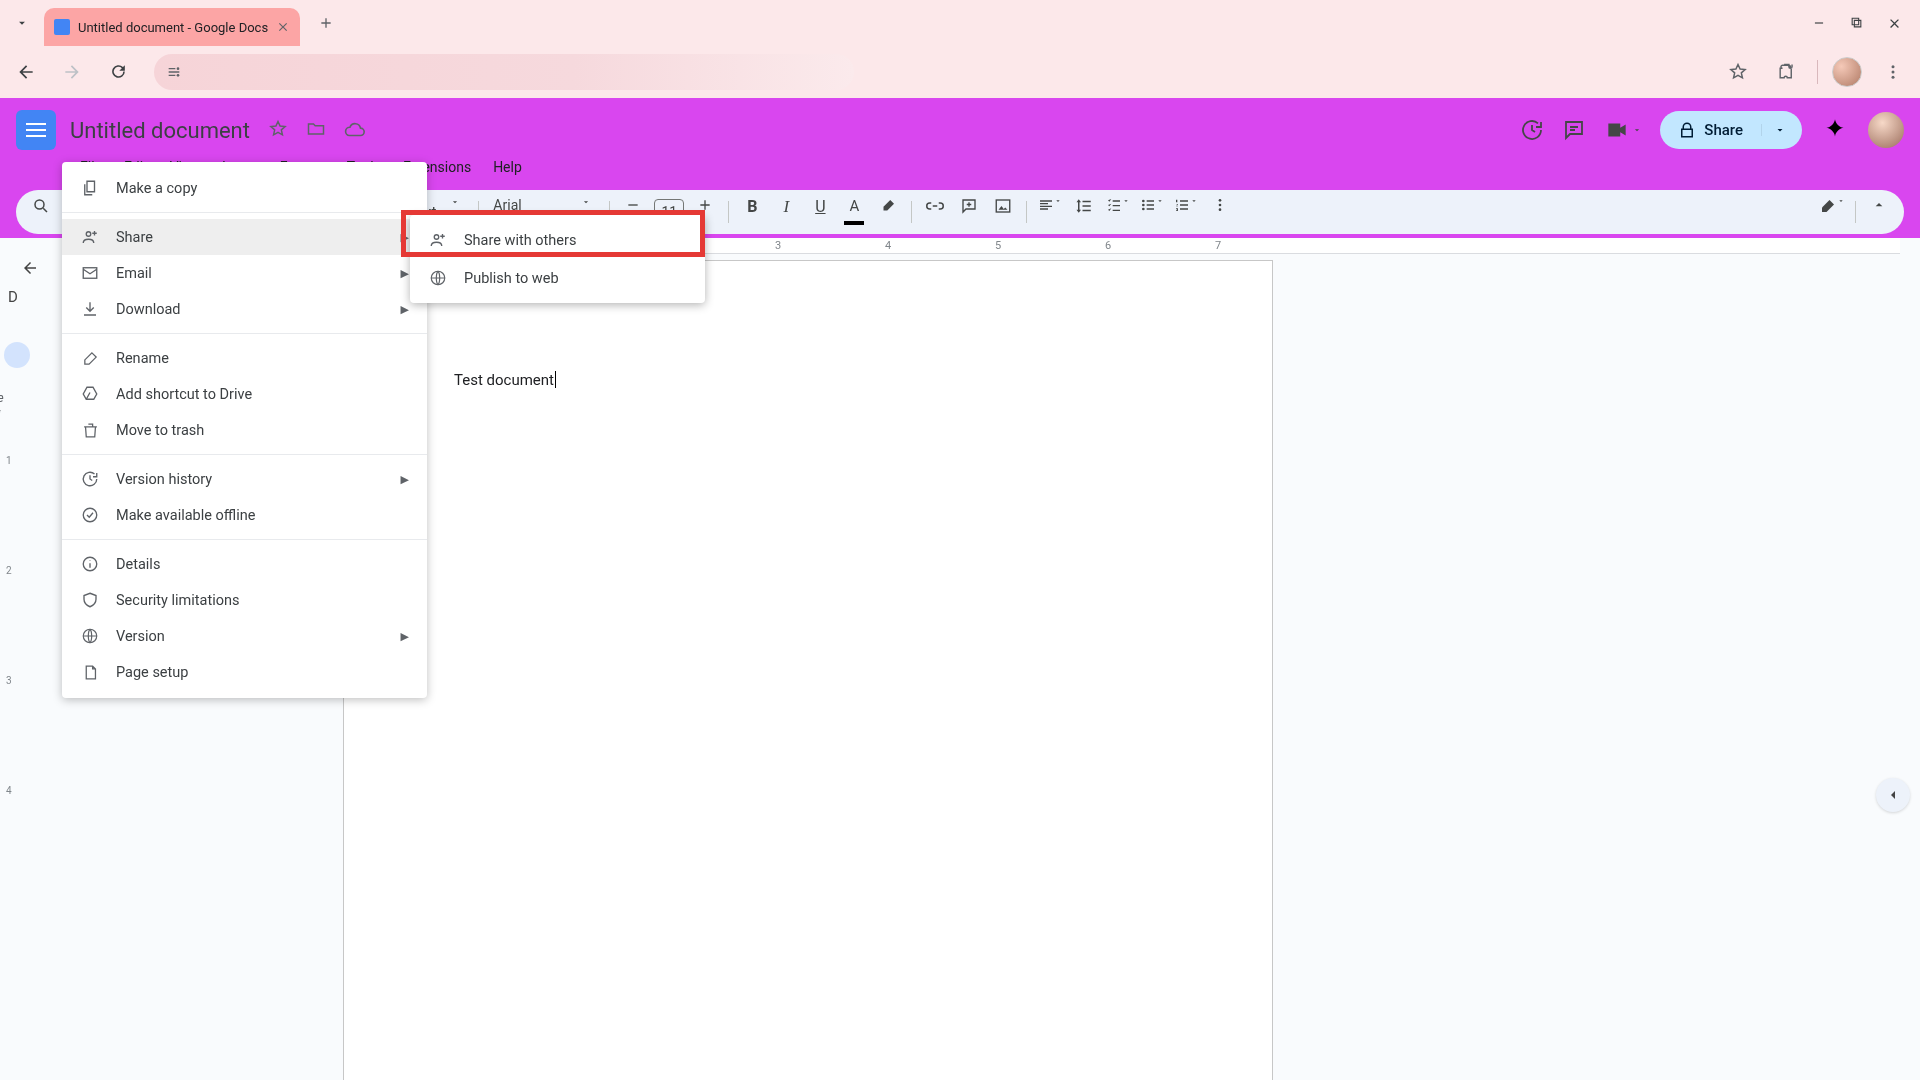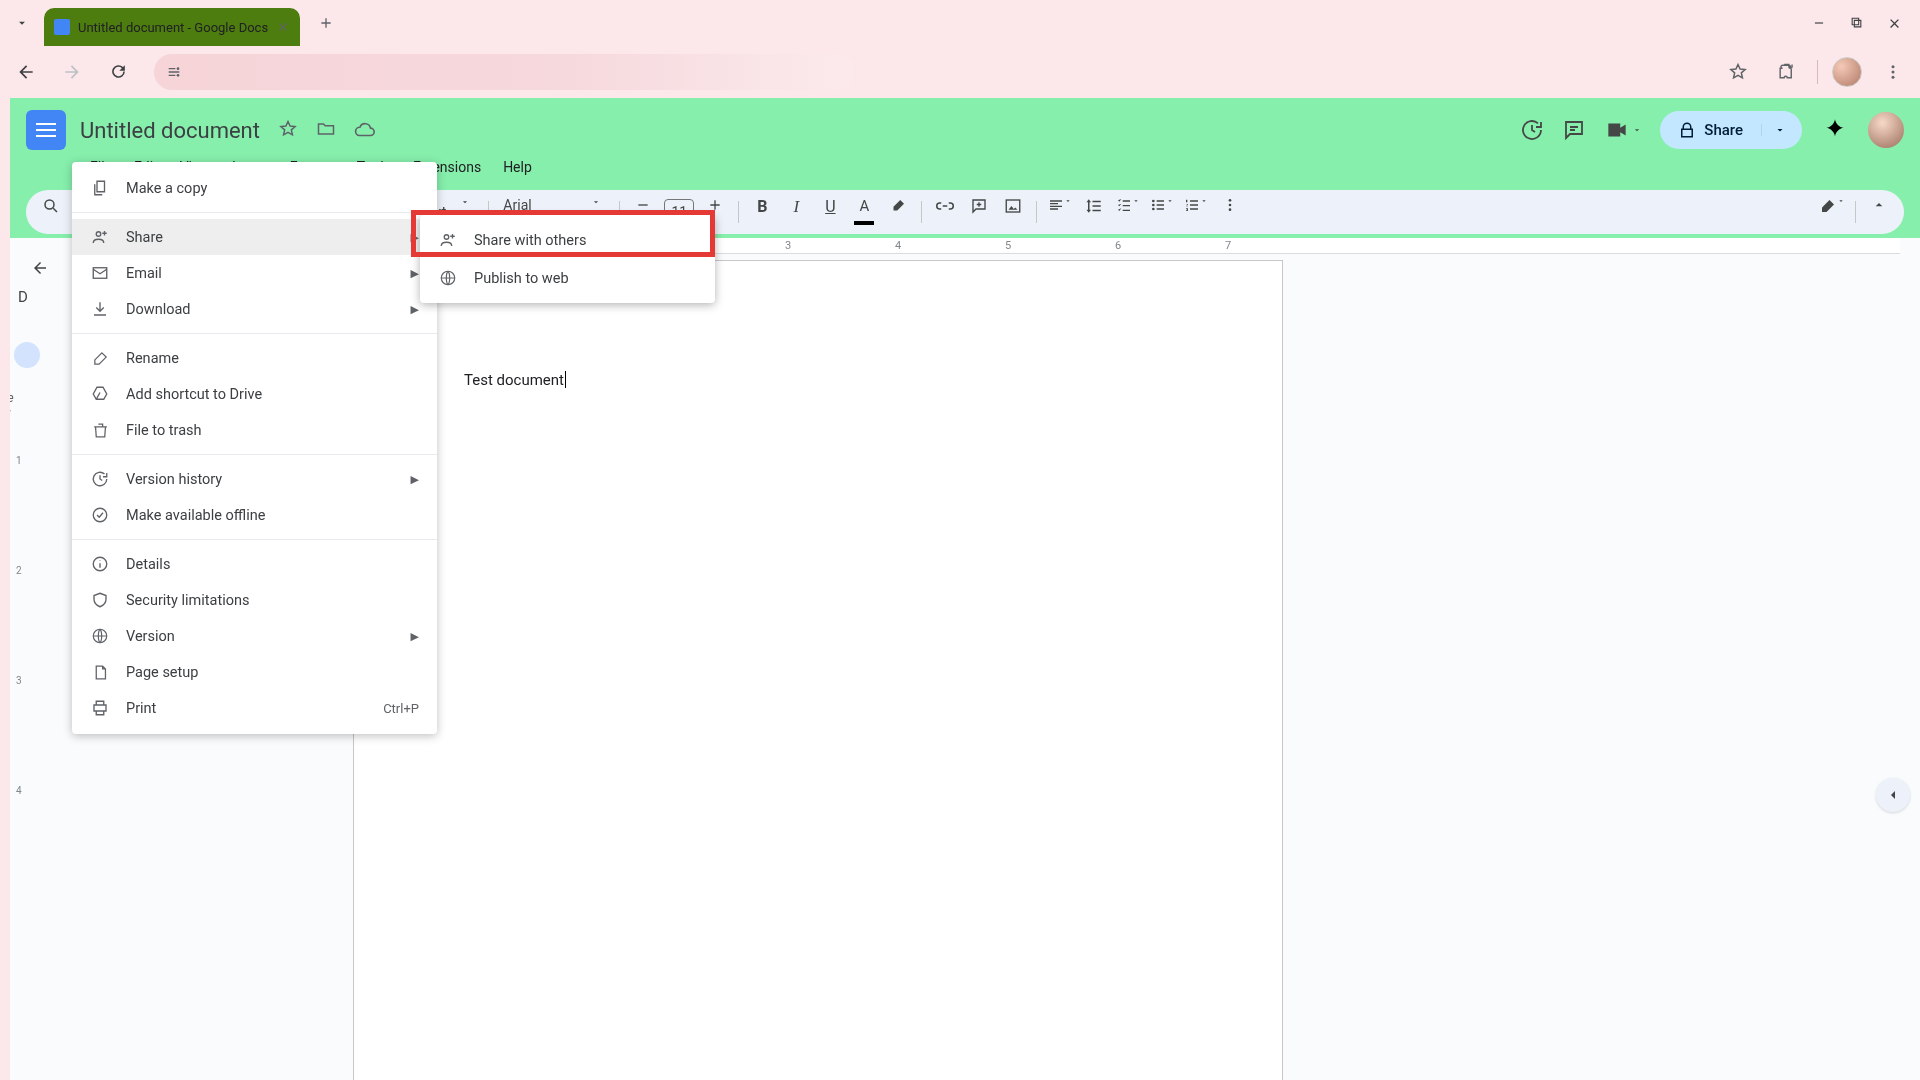--- a/index.html
+++ b/index.html
@@ -1,38 +1,38 @@
 <!DOCTYPE html>
 <html><head>
 <meta charset="utf-8">
 <style>
 * { margin: 0; padding: 0; box-sizing: border-box; font-family: "Google Sans", Roboto, Arial, sans-serif; }
 body { width: 1920px; height: 1080px; background: #fce8ea; overflow: hidden; }
 
 
 .browser-bar { height: 46px; display: flex; align-items: center; padding: 0 8px; }
 .tab-dropdown { width: 28px; height: 28px; display: flex; align-items: center; justify-content: center; color: #3c4043; }
-.tab { display: flex; align-items: center; background: #4d7c0f; border-radius: 10px 10px 0 0; height: 38px; padding: 0 10px; margin-left: 8px; margin-top: 8px; min-width: 240px; }
+.tab { display: flex; align-items: center; background: #fca5a5; border-radius: 10px 10px 0 0; height: 38px; padding: 0 10px; margin-left: 8px; margin-top: 8px; min-width: 240px; }
 .tab img, .tab .favicon { width: 16px; height: 16px; background: #4285f4; border-radius: 2px; margin-right: 8px; }
 .tab-title { font-size: 13px; color: #202124; flex: 1; white-space: nowrap; overflow: hidden; text-overflow: ellipsis; }
 .tab-close { color: #5f6368; margin-left: 8px; }
 .new-tab { margin-left: 18px; color: #5f6368; }
 .win-controls { margin-left: auto; display: flex; gap: 24px; color: #3c4043; padding-right: 10px;}
 
 .url-bar { height: 52px; background: #fff; display: flex; align-items: center; padding: 0 10px; gap: 14px; border-bottom: 1px solid transparent;}
 .url-bar.pink { background: transparent; }
 .nav-btn { width: 32px; height: 32px; display: flex; align-items: center; justify-content: center; color: #3c4043; border-radius: 50%; }
 .nav-btn.disabled { color: #bdc1c6; }
 .url-input { flex: 1; height: 36px; background: linear-gradient(90deg,#f6d4d8,#f6d9dd 60%, #fbeaec); border-radius: 18px; margin: 0 6px; display:flex; align-items:center; padding:0 12px; color:#5f6368; max-width: 700px;}
 .url-spacer { flex: 1; }
 .url-icon { width: 34px; height: 34px; display:flex; align-items:center; justify-content:center; color:#5f6368; }
 .profile-pic { width: 30px; height: 30px; border-radius: 50%; background: radial-gradient(circle at 30% 30%, #f5c9b8, #b07a65); border: 1px solid #ccc; }
 
 
-.docs-app { background: #86efac; height: calc(1080px - 98px); position: relative; overflow: hidden; margin-left: 10px; }
+.docs-app { background: #d946ef; height: calc(1080px - 98px); position: relative; overflow: hidden; }
 
 
 .title-row { display: flex; align-items: center; padding: 8px 16px 0 16px; height: 56px; }
 .docs-logo { width: 40px; height: 40px; background: #4285f4; border-radius: 6px; display:flex; align-items:center; justify-content:center; margin-right: 14px;}
 .docs-logo-inner { width: 20px; height: 2px; background:#fff; box-shadow: 0 -6px 0 #fff, 0 6px 0 #fff; }
 .doc-title { font-size: 22px; color: #3c4043; }
 .title-icons { display:flex; gap: 18px; margin-left: 18px; color:#5f6368; }
 .title-right { margin-left: auto; display:flex; align-items:center; gap: 18px; }
 .share-btn { display:flex; align-items:center; gap:8px; background:#c2e7ff; padding: 10px 4px 10px 18px; border-radius: 40px; color:#001d35; font-size:15px; font-weight:500;}
 .share-main { display:flex; align-items:center; gap:8px; padding-right: 10px;}
@@ -482,21 +482,21 @@
           </svg>
         </span>
       <span>Add shortcut to Drive</span>
     </div>
     <div class="fm-item">
       <span class="fm-icon">
           <svg width="17" height="17" viewBox="0 0 24 24">
             <path fill="none" stroke="currentColor" stroke-width="1.8" d="M5 7h14l-1 14H6zM3 7h18M9 3h6v4"></path>
           </svg>
         </span>
-      <span>File to trash</span>
+      <span>Move to trash</span>
     </div>
     <div class="fm-sep"></div>
     <div class="fm-item">
       <span class="fm-icon">
           <svg width="18" height="18" viewBox="0 0 24 24">
             <path fill="none" stroke="currentColor" stroke-width="1.8" d="M12 7v5l3 2m6-2a9 9 0 1 1-3-6.7M21 4v5h-5"></path>
           </svg>
         </span>
       <span>Version history</span>
       <span class="arrow">▶</span>
@@ -538,29 +538,20 @@
       <span>Version</span>
       <span class="arrow">▶</span>
     </div>
     <div class="fm-item">
       <span class="fm-icon">
           <svg width="17" height="17" viewBox="0 0 24 24">
             <path fill="none" stroke="currentColor" stroke-width="1.8" d="M6 3h9l4 4v14H6zM15 3v4h4"></path>
           </svg>
         </span>
       <span>Page setup</span>
-    </div>
-    <div class="fm-item">
-      <span class="fm-icon">
-          <svg width="18" height="18" viewBox="0 0 24 24">
-            <path fill="none" stroke="currentColor" stroke-width="1.8" d="M7 3h10v5H7zM4 8h16v8h-3v5H7v-5H4zM7 16h10"></path>
-          </svg>
-        </span>
-      <span>Print</span>
-      <span class="shortcut">Ctrl+P</span>
     </div>
   </div>
 
   <div class="share-submenu">
     <div class="ss-item">
       <span class="fm-icon">
           <svg width="18" height="18" viewBox="0 0 24 24">
             <circle cx="10" cy="8" r="3" fill="none" stroke="currentColor" stroke-width="1.8"></circle>
             <path fill="none" stroke="currentColor" stroke-width="1.8" d="M3 20c0-3 3-5 7-5s7 2 7 5M18 4v6m-3-3h6"></path>
           </svg>

